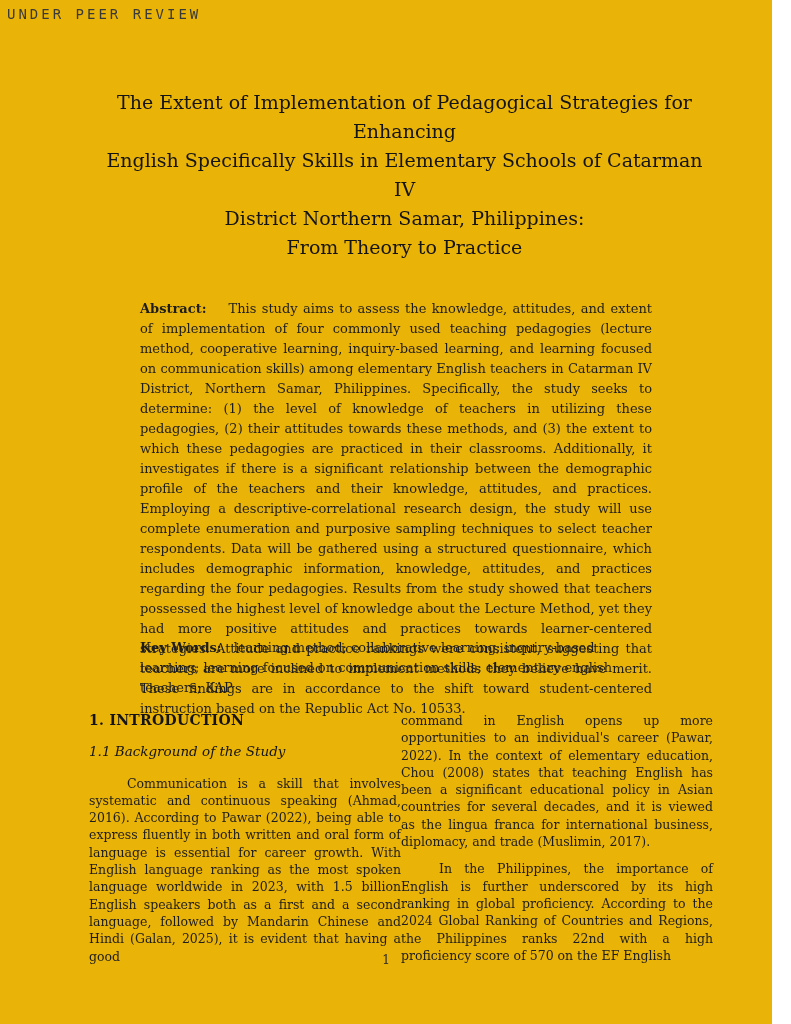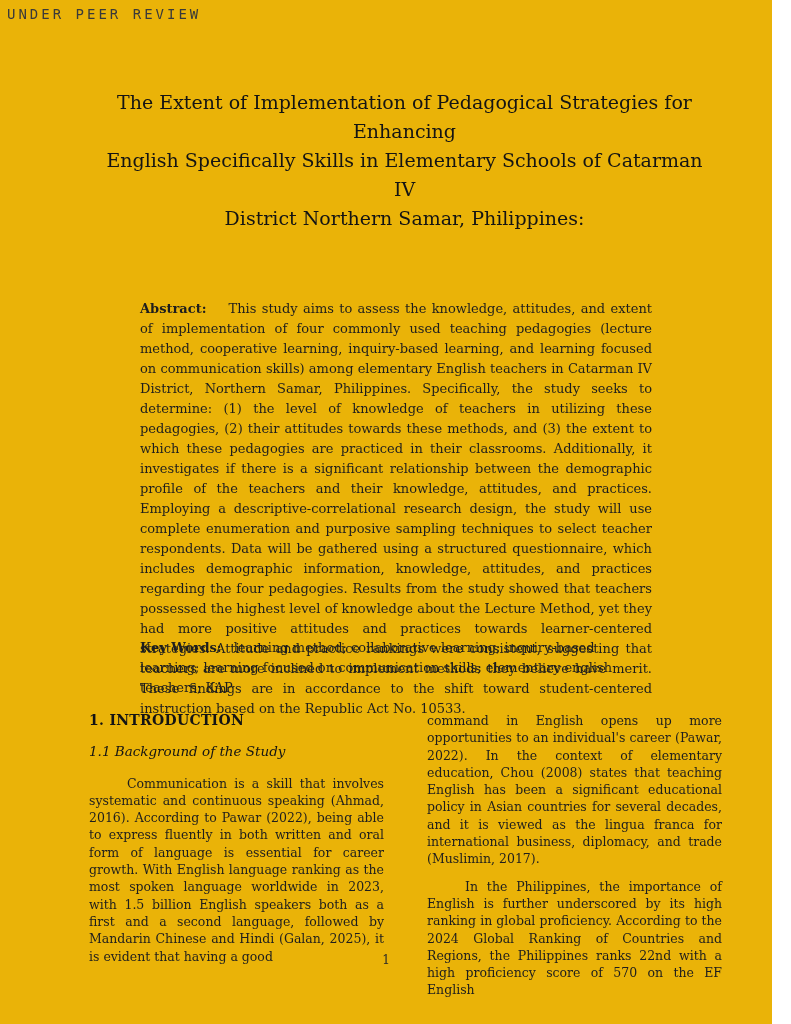--- a/index.html
+++ b/index.html
@@ -64,21 +64,20 @@
   .keywords .label {
     font-weight: bold;
     margin-right: 12px;
   }
   .columns {
     position: absolute;
     top: 712px;
     left: 89px;
     width: 650px;
     display: flex;
-    gap: 26px;
   }
   .col {
     width: 312px;
     font-size: 12.5px;
     line-height: 17.3px;
     text-align: justify;
     color: #1e1e1e;
   }
   .section-heading {
     font-size: 14px;
@@ -90,21 +89,21 @@
   }
   .subsection-heading {
     font-size: 13.5px;
     font-style: italic;
     font-weight: normal;
     margin: 0 0 14px 0;
     text-align: left;
     color: #141414;
   }
   .col p {
-    margin: 0 17px 10px 0;
+    margin: 0 0 10px 0;
   }
   .col p.indented {
     text-indent: 38px;
   }
   .page-number {
     position: absolute;
     top: 953px;
     left: 0;
     right: 0;
     text-align: center;
@@ -116,20 +115,21 @@
 <body>
 
 <div class="page">
 
   <div class="watermark">UNDER PEER REVIEW</div>
 
   <div class="title">
     <span class="title-line">The Extent of Implementation of Pedagogical Strategies for Enhancing</span>
     <span class="title-line">English Specifically Skills in Elementary Schools of Catarman IV</span>
     <span class="title-line">District Northern Samar, Philippines:</span>
+    <span class="title-line">From Theory to Practice</span>
   </div>
 
   <p class="abstract">
     <span class="label">Abstract:</span><span>This study aims to assess the knowledge, attitudes, and extent of implementation of four commonly used teaching pedagogies (lecture method, cooperative learning, inquiry-based learning, and learning focused on communication skills) among elementary English teachers in Catarman IV District, Northern Samar, Philippines. Specifically, the study seeks to determine: (1) the level of knowledge of teachers in utilizing these pedagogies, (2) their attitudes towards these methods, and (3) the extent to which these pedagogies are practiced in their classrooms. Additionally, it investigates if there is a significant relationship between the demographic profile of the teachers and their knowledge, attitudes, and practices. Employing a descriptive-correlational research design, the study will use complete enumeration and purposive sampling techniques to select teacher respondents. Data will be gathered using a structured questionnaire, which includes demographic information, knowledge, attitudes, and practices regarding the four pedagogies. Results from the study showed that teachers possessed the highest level of knowledge about the Lecture Method, yet they had more positive attitudes and practices towards learner-centered strategies. Attitude and practice rankings were consistent, suggesting that teachers are more inclined to implement methods they believe have merit. These findings are in accordance to the shift toward student-centered instruction based on the Republic Act No. 10533.</span>
   </p>
 
   <p class="keywords">
     <span class="label">Key Words:</span><span>learning method; collaborative learning; inquiry-based learning; learning focused on communication skills; elementary english teachers; KAP</span>
   </p>
 

